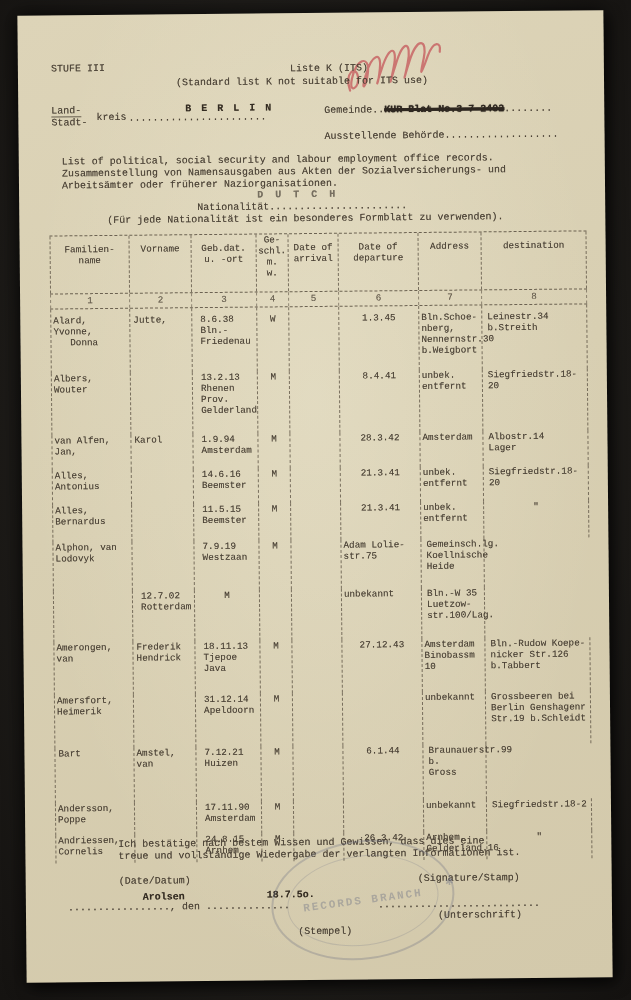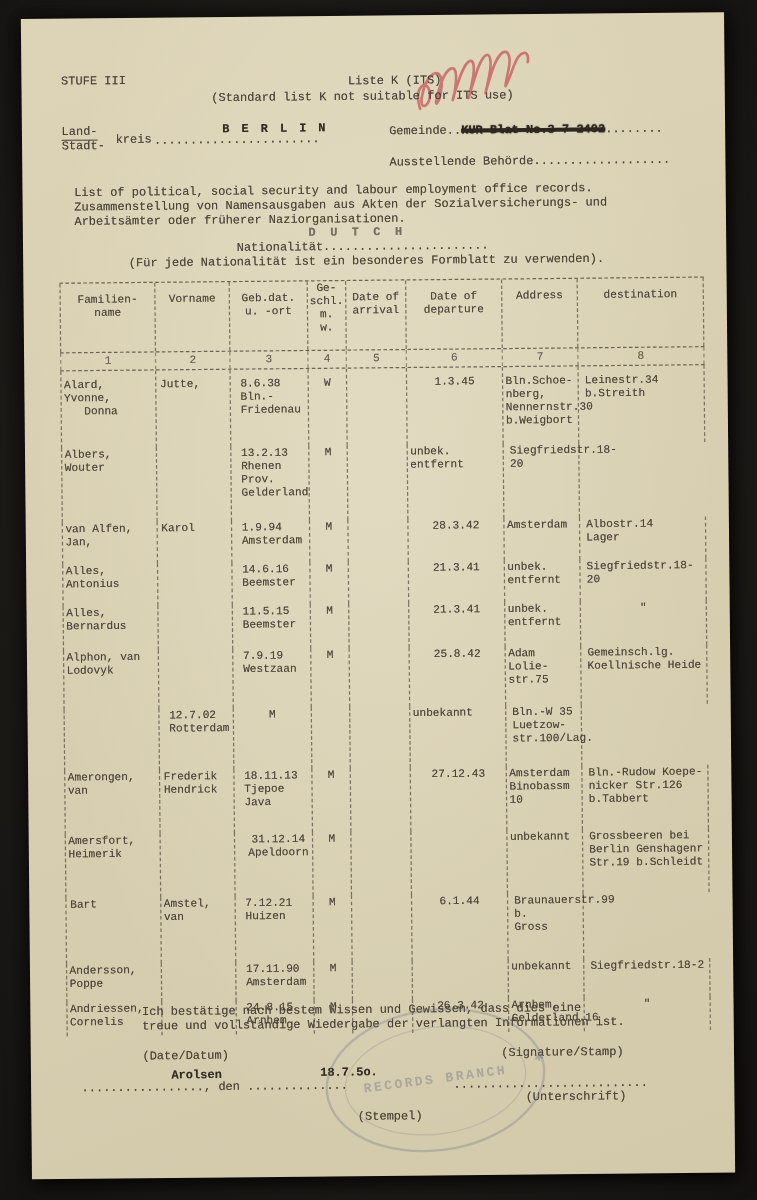--- a/index.html
+++ b/index.html
@@ -141,20 +141,21 @@
 b.Streith</div>
         </div>
         <div class="trow body">
           <div class="cell c1" style="padding-top: 0px; padding-bottom: 18px;">Albers, Wouter</div>
           <div class="cell c2" style="padding-top: 0px; padding-bottom: 18px;"></div>
           <div class="cell c3" style="padding-top: 0px; padding-bottom: 18px;">13.2.13
 Rhenen Prov.
 Gelderland</div>
           <div class="cell c4" style="padding-top: 0px; padding-bottom: 18px;">M</div>
           <div class="cell c5" style="padding-top: 0px; padding-bottom: 18px;"></div>
+          <div class="cell c6" style="padding-top: 0px; padding-bottom: 18px;">8.4.41</div>
           <div class="cell c7" style="padding-top: 0px; padding-bottom: 18px;">unbek.
 entfernt</div>
           <div class="cell c8" style="padding-top: 0px; padding-bottom: 18px;">Siegfriedstr.18-20</div>
         </div>
         <div class="trow body">
           <div class="cell c1" style="padding-top: 0px; padding-bottom: 13px;">van Alfen, Jan,</div>
           <div class="cell c2" style="padding-top: 0px; padding-bottom: 13px;">Karol</div>
           <div class="cell c3" style="padding-top: 0px; padding-bottom: 13px;">1.9.94
 Amsterdam</div>
           <div class="cell c4" style="padding-top: 0px; padding-bottom: 13px;">M</div>
@@ -188,21 +189,20 @@
 entfernt</div>
           <div class="cell c8 ditto" style="padding-top: 0px; padding-bottom: 15px;">"</div>
         </div>
         <div class="trow body">
           <div class="cell c1" style="padding-top: 0px; padding-bottom: 16px;">Alphon, van Lodovyk</div>
           <div class="cell c2" style="padding-top: 0px; padding-bottom: 16px;"></div>
           <div class="cell c3" style="padding-top: 0px; padding-bottom: 16px;">7.9.19
 Westzaan</div>
           <div class="cell c4" style="padding-top: 0px; padding-bottom: 16px;">M</div>
           <div class="cell c5" style="padding-top: 0px; padding-bottom: 16px;"></div>
-          <div class="cell c6" style="padding-top: 0px; padding-bottom: 16px;">25.8.42</div>
           <div class="cell c7" style="padding-top: 0px; padding-bottom: 16px;">Adam Lolie-
 str.75</div>
           <div class="cell c8" style="padding-top: 0px; padding-bottom: 16px;">Gemeinsch.lg.
 Koellnische Heide</div>
         </div>
         <div class="trow body">
           <div class="cell c2" style="padding-top: 0px; padding-bottom: 18px;"></div>
           <div class="cell c3" style="padding-top: 0px; padding-bottom: 18px;">12.7.02
 Rotterdam</div>
           <div class="cell c4" style="padding-top: 0px; padding-bottom: 18px;">M</div>
@@ -223,21 +223,21 @@
           <div class="cell c6" style="padding-top: 0px; padding-bottom: 20px;">27.12.43</div>
           <div class="cell c7" style="padding-top: 0px; padding-bottom: 20px;">Amsterdam
 Binobassm 10</div>
           <div class="cell c8" style="padding-top: 0px; padding-bottom: 20px;">Bln.-Rudow Koepe-
 nicker Str.126
 b.Tabbert</div>
         </div>
         <div class="trow body">
           <div class="cell c1" style="padding-top: 0px; padding-bottom: 20px;">Amersfort, Heimerik</div>
           <div class="cell c2" style="padding-top: 0px; padding-bottom: 20px;"></div>
-          <div class="cell c3" style="padding-top: 0px; padding-bottom: 20px; text-align: center;">31.12.14
+          <div class="cell c3" style="padding-top: 0px; padding-bottom: 20px;">31.12.14
 Apeldoorn</div>
           <div class="cell c4" style="padding-top: 0px; padding-bottom: 20px;">M</div>
           <div class="cell c5" style="padding-top: 0px; padding-bottom: 20px;"></div>
           <div class="cell c6" style="padding-top: 0px; padding-bottom: 20px;"></div>
           <div class="cell c7" style="padding-top: 0px; padding-bottom: 20px;">unbekannt</div>
           <div class="cell c8" style="padding-top: 0px; padding-bottom: 20px;">Grossbeeren bei
 Berlin Genshagenr
 Str.19 b.Schleidt</div>
         </div>
         <div class="trow body">

